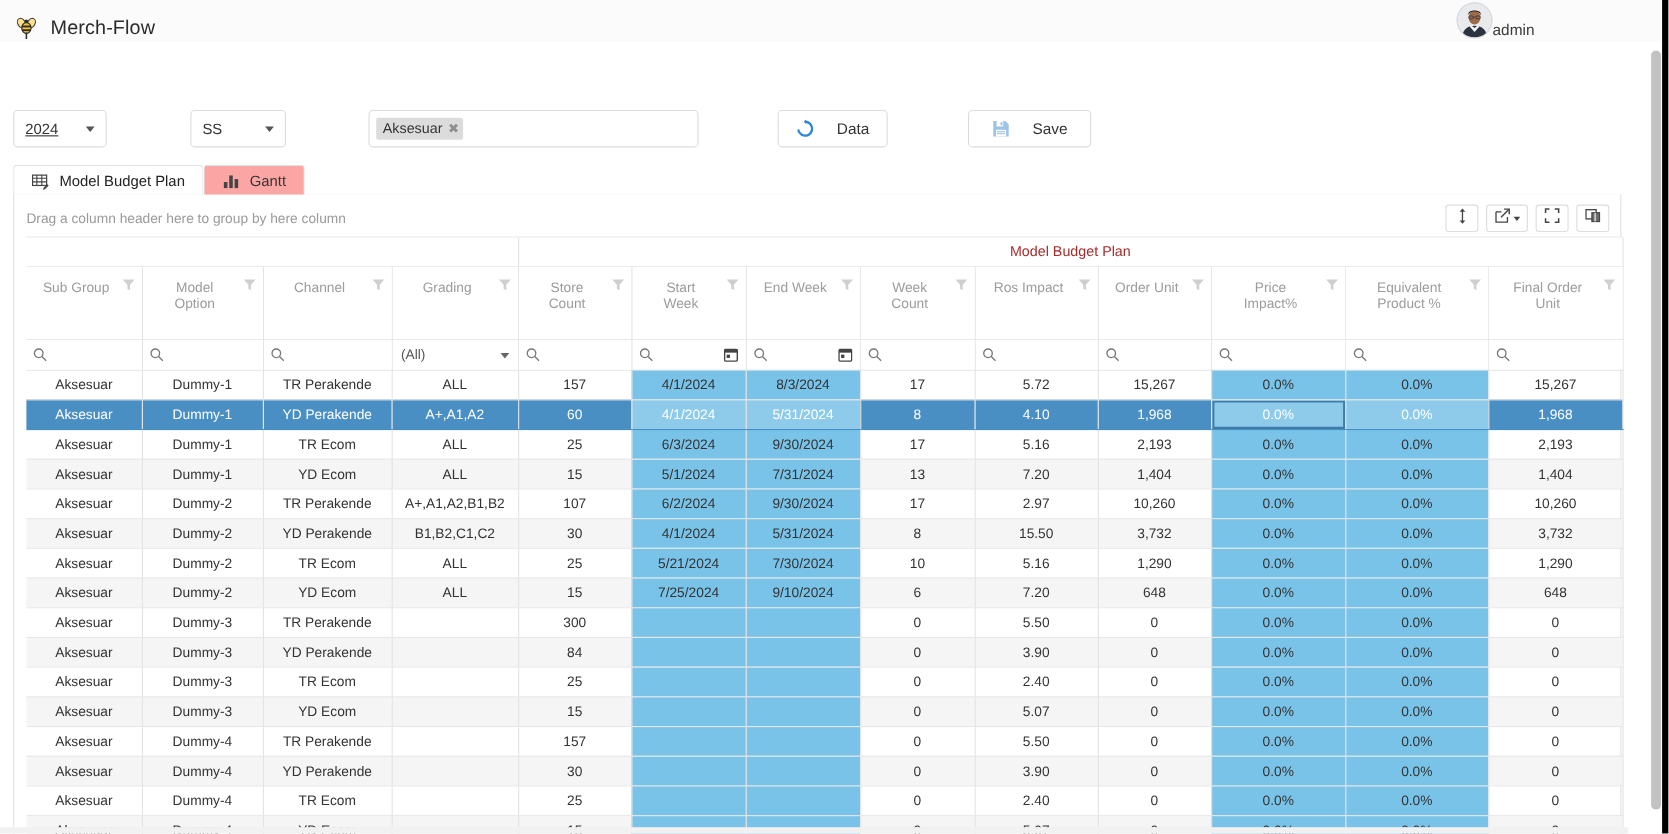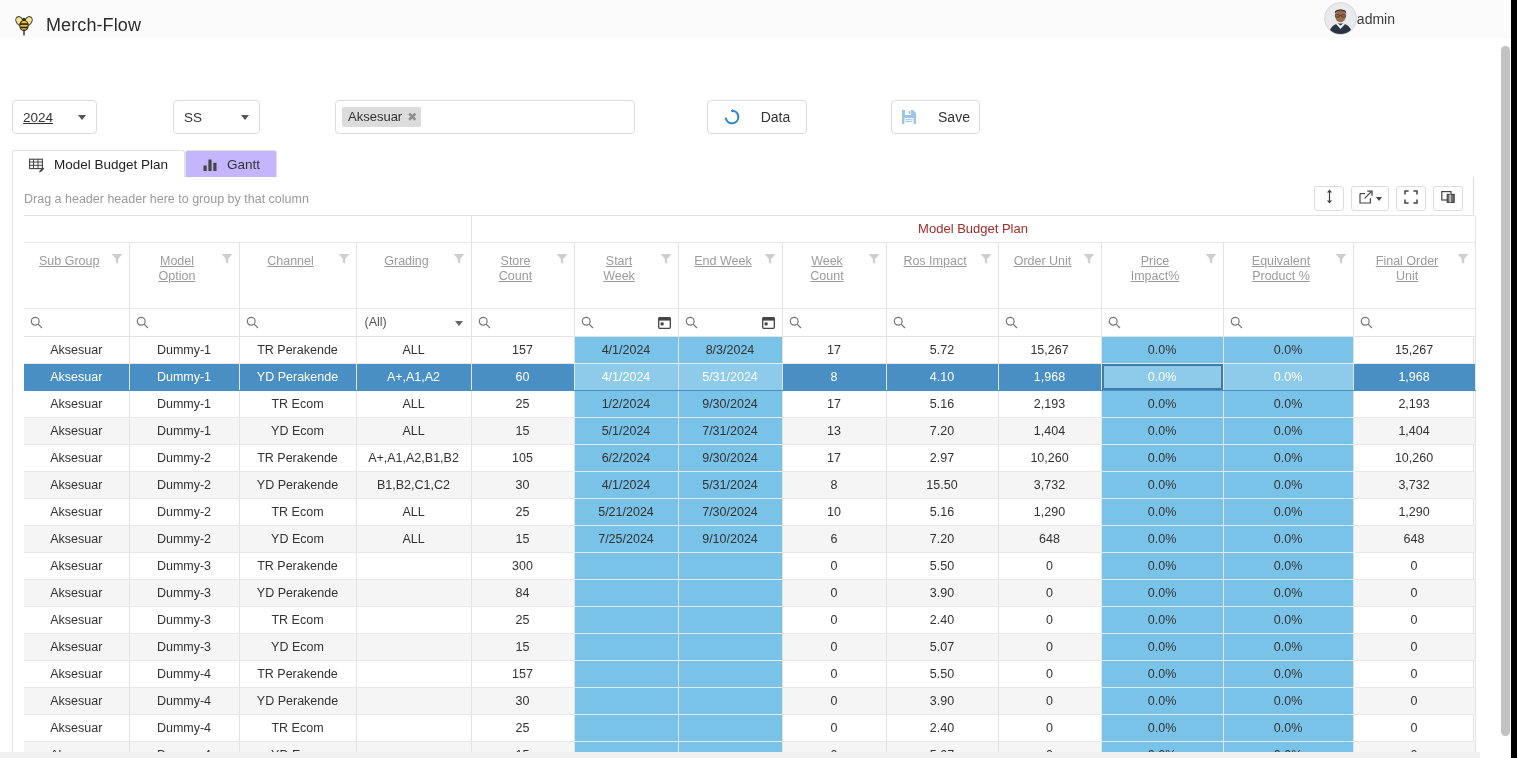--- a/index.html
+++ b/index.html
@@ -15,21 +15,21 @@
 
   
   .appbar {
     position: absolute; top:0; left:0; width:1517px; height:52px;
     background:#fbfbfb; border-bottom:1px solid #e2e2e2;
     display:flex; align-items:center;
   }
   .brand { display:flex; align-items:center; gap:10px; padding-left:12px; }
   .bee { width:24px; height:24px; flex:0 0 24px; }
   .brand-name { font-size:18px; color:#2b2b2b; letter-spacing:.1px; }
-  .user-box { position:absolute; right:122px; top:2px; display:flex; align-items:center; }
+  .user-box { position:absolute; right:122px; top:2px; display:flex; align-items:flex-end; }
   .avatar {
     width:33px; height:33px; border-radius:50%;
     background:#cfd6dd; border:1px solid #d8dde2; overflow:hidden; position:relative;
   }
   .avatar svg { display:block; }
   .user-name { font-size:14px; color:#3a3a3a; }
 
   
   .toolbar { position:absolute; top:38px; left:0; width:1517px; height:84px; background:#fff; }
   .ddl {
@@ -52,30 +52,30 @@
     padding:2px 4px 3px 6px; border-radius:2px; display:flex; align-items:center; gap:5px;
   }
   .tag .x { color:#8e8e8e; font-size:12px; line-height:1; cursor:pointer; }
   .tbtn {
     position:absolute; height:34px; background:#fff;
     border:1px solid #dcdcdc; border-radius:4px;
     display:flex; align-items:center; justify-content:center; gap:21px;
     font-size:14px; color:#333; cursor:pointer;
   }
   #btn-data { left:707px; top:62px; width:100px; }
-  #btn-save { left:880px; top:62px; width:89px;margin-left:11px; }
+  #btn-save { left:880px; top:62px; width:112px; }
   .ico { width:16px; height:16px; display:block; }
 
   
   .tabs { position:absolute; top:150px; left:12px; width:1462px; height:28px; display:flex; }
   .tab {
     height:28px; display:flex; align-items:center; gap:9px;
     padding:0 16px; font-size:13.5px; color:#333; cursor:pointer;
     border:1px solid #e0e0e0; border-bottom:none;
-    border-radius:3px 3px 0 0; background:#c4b5fd;
+    border-radius:3px 3px 0 0; background:#fca5a5;
   }
   .tab.active { background:#fff; color:#222; }
   .tab-underline { position:absolute; top:177px; left:12px; width:1462px; height:1px; background:#e0e0e0; }
   .panel-frame {
     position:absolute; top:177px; left:12px; width:1462px; height:6px; background:#fff;
     border-left:1px solid #e0e0e0; border-right:1px solid #e0e0e0;
   }
 
   
   .gridpanel { position:absolute; top:183px; left:12px; width:1462px; height:575px; background:#fff;
@@ -96,21 +96,21 @@
   table.grid th { font-weight:normal; background:#fff; }
 
   th.band {
     height:26px; background:#f0f0f0; color:#a62b2b; font-size:13px; text-align:center;
     border-bottom:1px solid #e3e3e3;
   }
   th.bandblank { background:#f0f0f0; border-right:1px solid #e3e3e3; }
 
   th.colhead {
     height:66px; vertical-align:top; color:#9c9c9c; text-align:center; position:relative;
-    padding:11px 20px 0 6px; font-size:12.5px; line-height:15px;text-decoration:underline;
+    padding:11px 20px 0 6px; font-size:12.5px; line-height:15px;
   }
   .funnel { position:absolute; right:6px; top:10px; }
 
   tr.filterrow td {
     height:28px; background:#fff; position:relative; padding:0;
     border-bottom:1px solid #e3e3e3;
     margin-left:44px;
   }
   .fsearch { position:absolute; left:6px; top:7px; }
   .fcal { position:absolute; right:7px; top:7px; }
@@ -242,21 +242,21 @@
       </span>
       <span>Gantt</span>
     </div>
   </div>
   <div class="tab-underline"></div>
   <div class="panel-frame"></div>
 
   <div class="gridpanel">
 
     <div class="groupbar">
-      <span class="hint">Drag a header header here to group by that column</span>
+      <span class="hint">Drag a column header here to group by here column</span>
       <div class="gtools">
         <div class="gtool">
           <span>
             <svg width="13" height="15" viewBox="0 0 13 15">
               <line x1="6.5" y1="2" x2="6.5" y2="13" stroke="#444" stroke-width="1.2"></line>
               <path d="M6.5 0.6 L3.9 3.6 L9.1 3.6 Z" fill="#444"></path>
               <path d="M6.5 14.4 L3.9 11.4 L9.1 11.4 Z" fill="#444"></path>
             </svg>
           </span>
         </div>
@@ -475,21 +475,21 @@
               <td class="pctCell focused">0.0%</td>
               <td class="pctCell">0.0%</td>
               <td class="">1,968</td>
             </tr>
             <tr class="datarow">
               <td class="">Aksesuar</td>
               <td class="">Dummy-1</td>
               <td class="">TR Ecom</td>
               <td class="">ALL</td>
               <td class="">25</td>
-              <td class="dateCell">1/2/2024</td>
+              <td class="dateCell">6/3/2024</td>
               <td class="dateCell">9/30/2024</td>
               <td class="">17</td>
               <td class="">5.16</td>
               <td class="">2,193</td>
               <td class="pctCell">0.0%</td>
               <td class="pctCell">0.0%</td>
               <td class="">2,193</td>
             </tr>
             <tr class="datarow alt">
               <td class="">Aksesuar</td>
@@ -504,21 +504,21 @@
               <td class="">1,404</td>
               <td class="pctCell">0.0%</td>
               <td class="pctCell">0.0%</td>
               <td class="">1,404</td>
             </tr>
             <tr class="datarow">
               <td class="">Aksesuar</td>
               <td class="">Dummy-2</td>
               <td class="">TR Perakende</td>
               <td class="">A+,A1,A2,B1,B2</td>
-              <td class="">105</td>
+              <td class="">107</td>
               <td class="dateCell">6/2/2024</td>
               <td class="dateCell">9/30/2024</td>
               <td class="">17</td>
               <td class="">2.97</td>
               <td class="">10,260</td>
               <td class="pctCell">0.0%</td>
               <td class="pctCell">0.0%</td>
               <td class="">10,260</td>
             </tr>
             <tr class="datarow alt">

